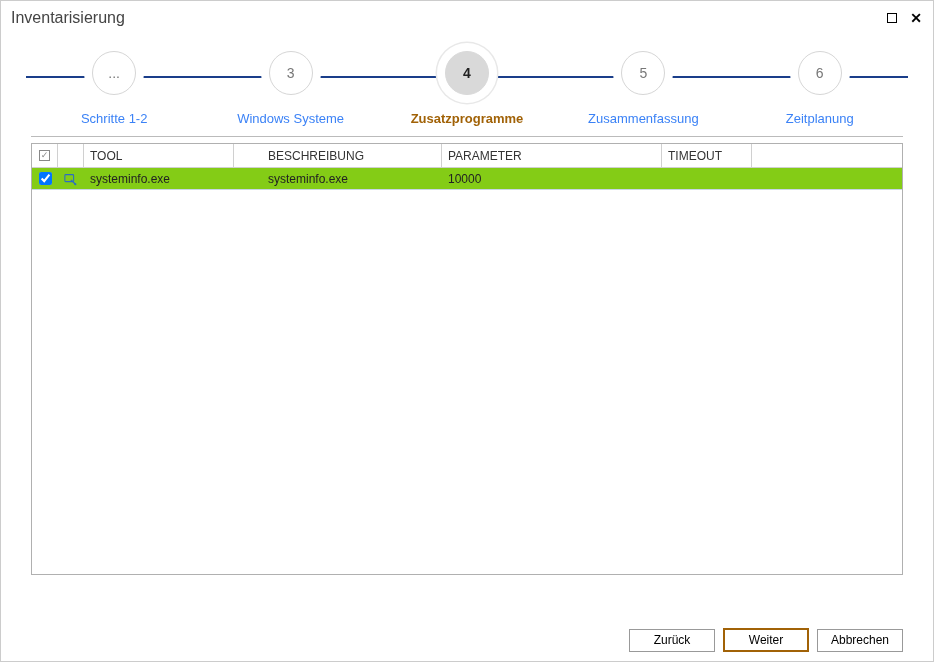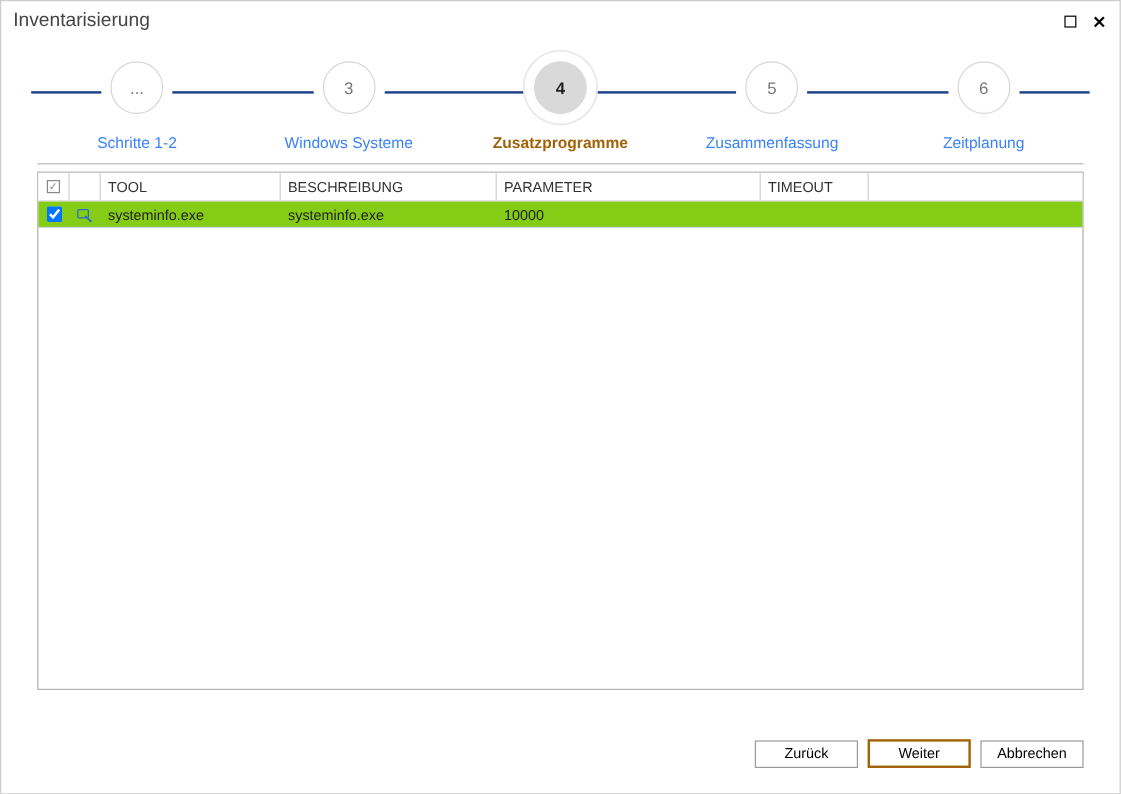--- a/index.html
+++ b/index.html
@@ -137,21 +137,21 @@
     font-size: 12px;
     color: #333;
     display: flex;
     align-items: center;
     overflow: hidden;
     white-space: nowrap;
   }
   .col-check { width: 26px; justify-content: center; }
   .col-icon  { width: 26px; }
   .col-tool  { width: 150px; }
-  .col-desc  { width: 180px; }
+  .col-desc  { width: 180px; margin-left: 28px; }
   .col-param { width: 220px; }
   .col-time  { width: 90px; }
   .col-rest  { flex: 1; border-right: none; }
 
   .grid-row {
     display: flex;
     height: 22px;
     align-items: center;
     background: #84cc16;
     border-bottom: 1px solid #c8d6e4;
@@ -171,21 +171,21 @@
   .gc.col-icon { justify-content: center; }
 
   .tool-icon {
     width: 14px; height: 14px;
     position: relative;
   }
   .tool-icon svg { width: 14px; height: 14px; }
 
   .footer {
     position: absolute;
-    bottom: 12px; left: 0; right: 0;
+    bottom: 0; left: 0; right: 0;
     height: 42px;
     display: flex;
     justify-content: flex-end;
     align-items: center;
     gap: 8px;
     padding: 0 30px;
   }
   .btn {
     min-width: 86px;
     height: 23px;

